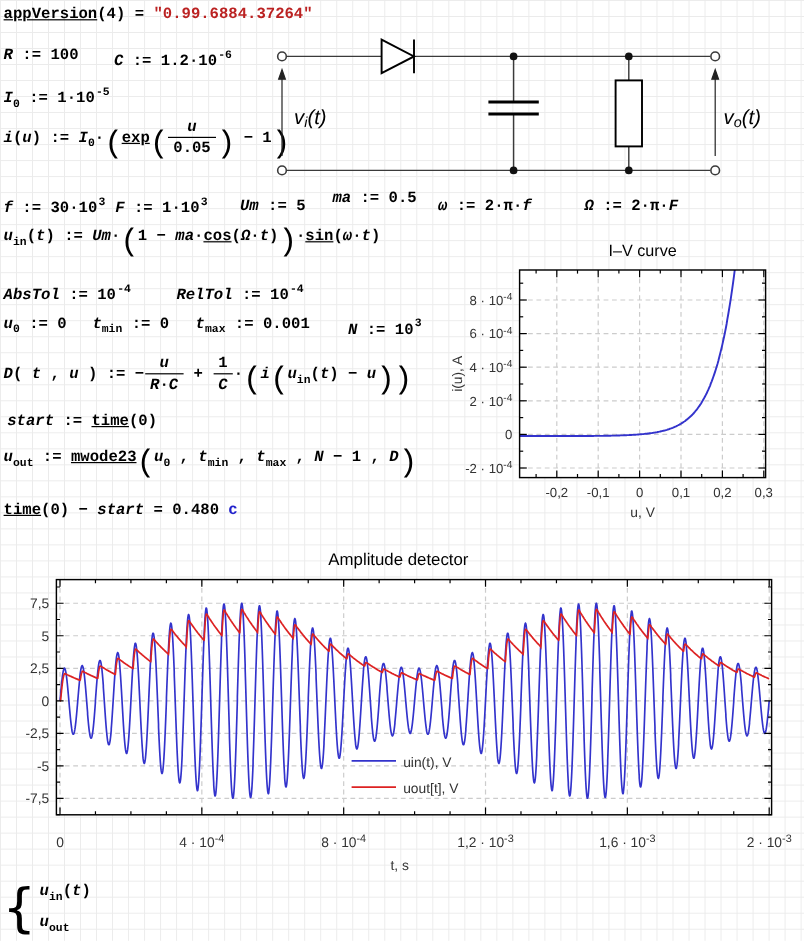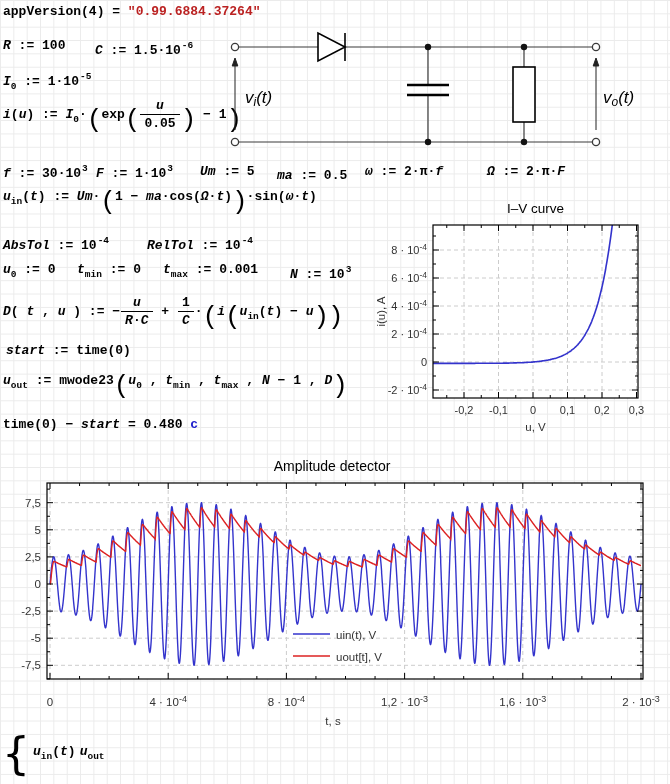--- a/index.html
+++ b/index.html
@@ -13,50 +13,50 @@
     font-family:"Liberation Sans", sans-serif;
   }
   .formula{
     position:absolute;
     font-family:"Liberation Mono", monospace;
     font-size:13px;font-weight:600;color:#000;
     white-space:pre;line-height:17px;
   }
   .tk{display:inline;}
   .tk.v{font-style:italic;}
-  .tk.f{font-style:normal;}
+  .tk.f{font-style:normal;text-decoration:underline;}
   .tk.n{font-style:normal;}
   .tk.o{font-style:normal;}
   .tk.s{color:#bb2222;}
   .tk.u{color:#2222cc;}
   .tk.pi{font-weight:800;}
   .tk.sb{font-size:9.5px;vertical-align:-4px;}
   .tk.sp{font-size:9.5px;vertical-align:6px;margin-left:1px;}
   .tk.bg{font-size:200%;font-weight:500;vertical-align:-0.33em;letter-spacing:-1px;}
   .fr{display:inline-block;vertical-align:middle;text-align:center;margin:0 1px;}
   .fr .num{display:block;padding:0 4px 0px 4px;border-bottom:1.4px solid #000;}
   .fr .den{display:block;padding:0px 4px 0 4px;}
   .sysgroup{display:flex;align-items:center;}
   .sysbrace{font-size:44px;font-weight:400;line-height:40px;margin-right:3px;font-family:"DejaVu Sans",sans-serif;}
-  .syslines{display:flex;flex-direction:row;gap:4px;}
+  .syslines{display:flex;flex-direction:column;gap:4px;}
   svg{position:absolute;}
   svg text{font-family:"Liberation Sans",sans-serif;}
 </style>
 </head>
 <body>
 
 <div class="formula" style="left:3px;top:3px"><span class="tk f">appVersion</span><span class="tk o">(</span><span class="tk n">4</span><span class="tk o">) = </span><span class="tk s">"0.99.6884.37264"</span></div>
 <div class="formula" style="left:3px;top:37px"><span class="tk v">R</span><span class="tk o"> := </span><span class="tk n">100</span></div>
-<div class="formula" style="left:95px;top:37px"><span class="tk v">C</span><span class="tk o"> := </span><span class="tk n">1.5</span><span class="tk o">·</span><span class="tk n">10</span><span class="tk sp">-6</span></div>
+<div class="formula" style="left:95px;top:37px"><span class="tk v">C</span><span class="tk o"> := </span><span class="tk n">1.2</span><span class="tk o">·</span><span class="tk n">10</span><span class="tk sp">-6</span></div>
 <div class="formula" style="left:3px;top:68px"><span class="tk v">I</span><span class="tk sb">0</span><span class="tk o"> := </span><span class="tk n">1</span><span class="tk o">·</span><span class="tk n">10</span><span class="tk sp">-5</span></div>
 <div class="formula" style="left:3px;top:97px"><span class="tk v">i</span><span class="tk o">(</span><span class="tk v">u</span><span class="tk o">) := </span><span class="tk v">I</span><span class="tk sb">0</span><span class="tk o">·</span><span class="tk bg">(</span><span class="tk f">exp</span><span class="tk bg">(</span><span class="fr"><span class="num"><span class="tk v">u</span></span><span class="den"><span class="tk n">0.05</span></span></span><span class="tk bg">)</span><span class="tk o"> − </span><span class="tk n">1</span><span class="tk bg">)</span></div>
 <div class="formula" style="left:3px;top:160px"><span class="tk v">f</span><span class="tk o"> := </span><span class="tk n">30</span><span class="tk o">·</span><span class="tk n">10</span><span class="tk sp">3</span></div>
 <div class="formula" style="left:96px;top:160px"><span class="tk v">F</span><span class="tk o"> := </span><span class="tk n">1</span><span class="tk o">·</span><span class="tk n">10</span><span class="tk sp">3</span></div>
 <div class="formula" style="left:200px;top:163px"><span class="tk v">Um</span><span class="tk o"> := </span><span class="tk n">5</span></div>
-<div class="formula" style="left:277px;top:167px"><span class="tk v">ma</span><span class="tk o"> := </span><span class="tk n">0.5</span></div>
+<div class="formula" style="left:277px;top:156px"><span class="tk v">ma</span><span class="tk o"> := </span><span class="tk n">0.5</span></div>
 <div class="formula" style="left:365px;top:163px"><span class="tk v">ω</span><span class="tk o"> := </span><span class="tk n">2</span><span class="tk o">·</span><span class="tk pi">π</span><span class="tk o">·</span><span class="tk v">f</span></div>
 <div class="formula" style="left:487px;top:163px"><span class="tk v">Ω</span><span class="tk o"> := </span><span class="tk n">2</span><span class="tk o">·</span><span class="tk pi">π</span><span class="tk o">·</span><span class="tk v">F</span></div>
 <div class="formula" style="left:3px;top:188px"><span class="tk v">u</span><span class="tk sb">in</span><span class="tk o">(</span><span class="tk v">t</span><span class="tk o">) := </span><span class="tk v">Um</span><span class="tk o">·</span><span class="tk bg">(</span><span class="tk n">1</span><span class="tk o"> − </span><span class="tk v">ma</span><span class="tk o">·</span><span class="tk f">cos</span><span class="tk o">(</span><span class="tk v">Ω</span><span class="tk o">·</span><span class="tk v">t</span><span class="tk o">)</span><span class="tk bg">)</span><span class="tk o">·</span><span class="tk f">sin</span><span class="tk o">(</span><span class="tk v">ω</span><span class="tk o">·</span><span class="tk v">t</span><span class="tk o">)</span></div>
 <div class="formula" style="left:3px;top:232px"><span class="tk v">AbsTol</span><span class="tk o"> := </span><span class="tk n">10</span><span class="tk sp">-4</span></div>
 <div class="formula" style="left:147px;top:232px"><span class="tk v">RelTol</span><span class="tk o"> := </span><span class="tk n">10</span><span class="tk sp">-4</span></div>
 <div class="formula" style="left:3px;top:261px"><span class="tk v">u</span><span class="tk sb">0</span><span class="tk o"> := </span><span class="tk n">0</span></div>
 <div class="formula" style="left:77px;top:261px"><span class="tk v">t</span><span class="tk sb">min</span><span class="tk o"> := </span><span class="tk n">0</span></div>
 <div class="formula" style="left:163px;top:261px"><span class="tk v">t</span><span class="tk sb">max</span><span class="tk o"> := </span><span class="tk n">0.001</span></div>
 <div class="formula" style="left:290px;top:261px"><span class="tk v">N</span><span class="tk o"> := </span><span class="tk n">10</span><span class="tk sp">3</span></div>
 <div class="formula" style="left:3px;top:294px"><span class="tk v">D</span><span class="tk o">( </span><span class="tk v">t</span><span class="tk o"> , </span><span class="tk v">u</span><span class="tk o"> ) := −</span><span class="fr"><span class="num"><span class="tk v">u</span></span><span class="den"><span class="tk v">R</span><span class="tk o">·</span><span class="tk v">C</span></span></span><span class="tk o"> + </span><span class="fr"><span class="num"><span class="tk n">1</span></span><span class="den"><span class="tk v">C</span></span></span><span class="tk o">·</span><span class="tk bg">(</span><span class="tk v">i</span><span class="tk bg">(</span><span class="tk v">u</span><span class="tk sb">in</span><span class="tk o">(</span><span class="tk v">t</span><span class="tk o">) − </span><span class="tk v">u</span><span class="tk bg">)</span><span class="tk bg">)</span></div>

